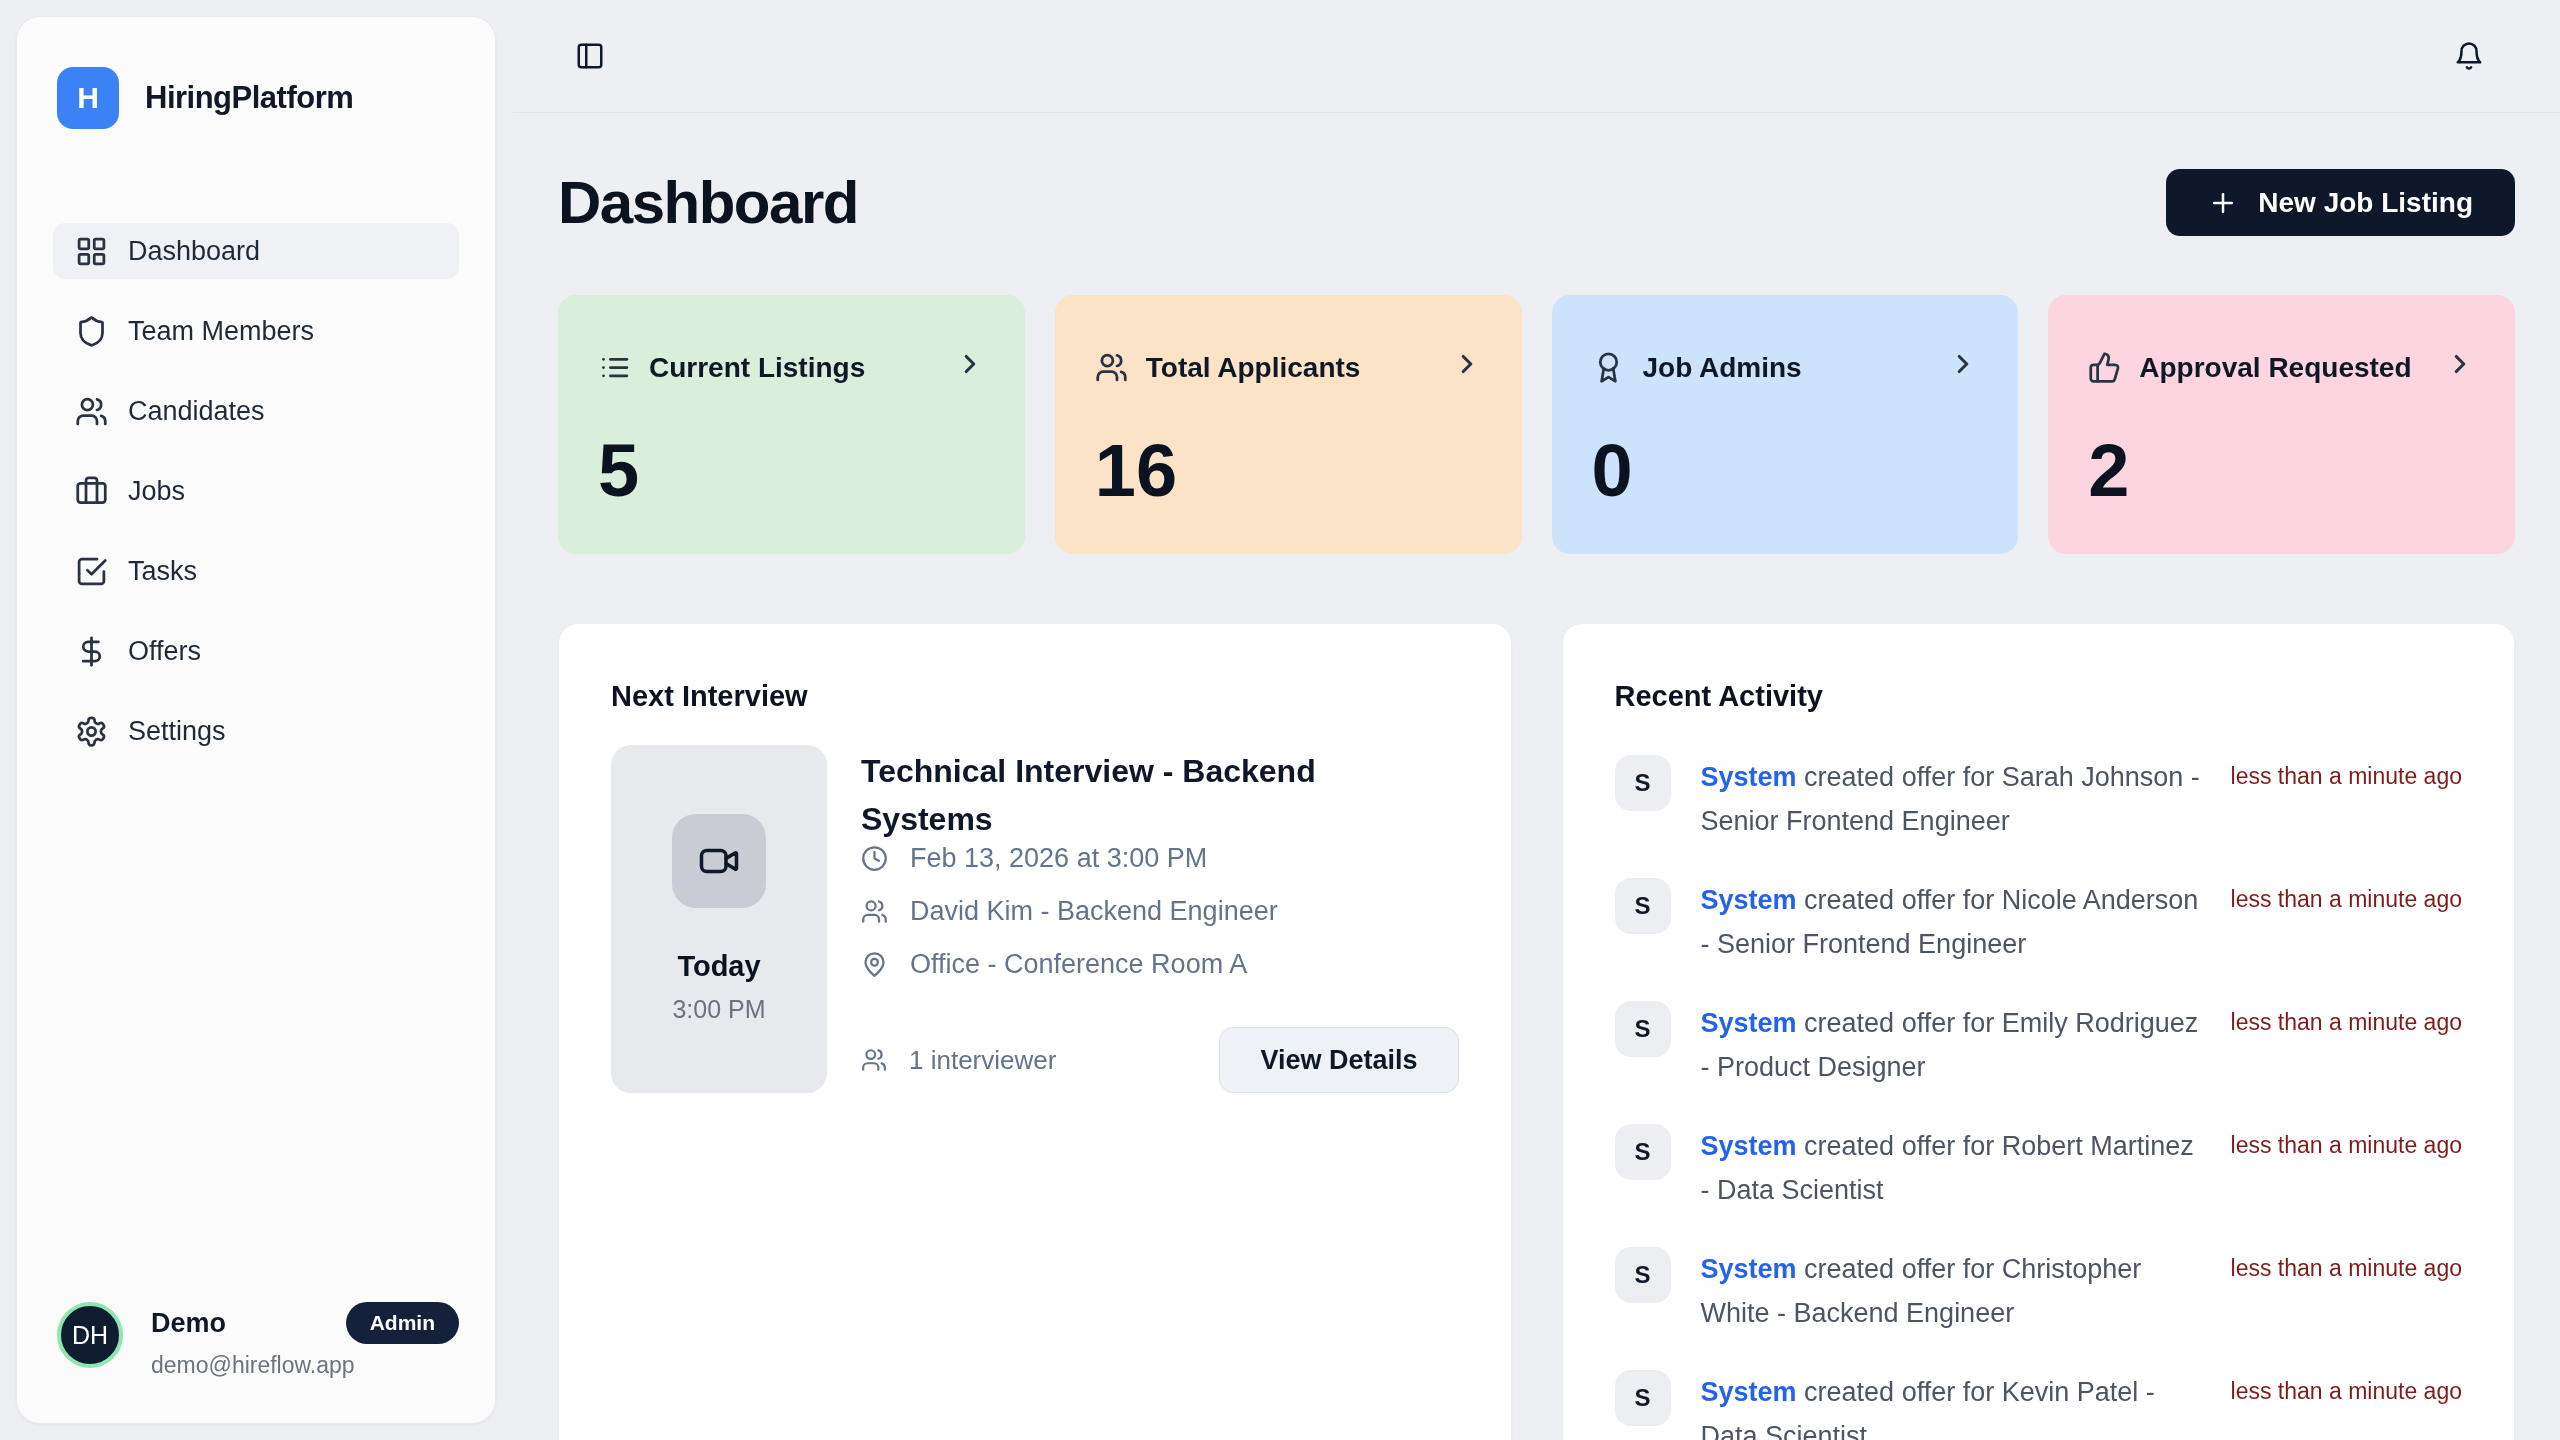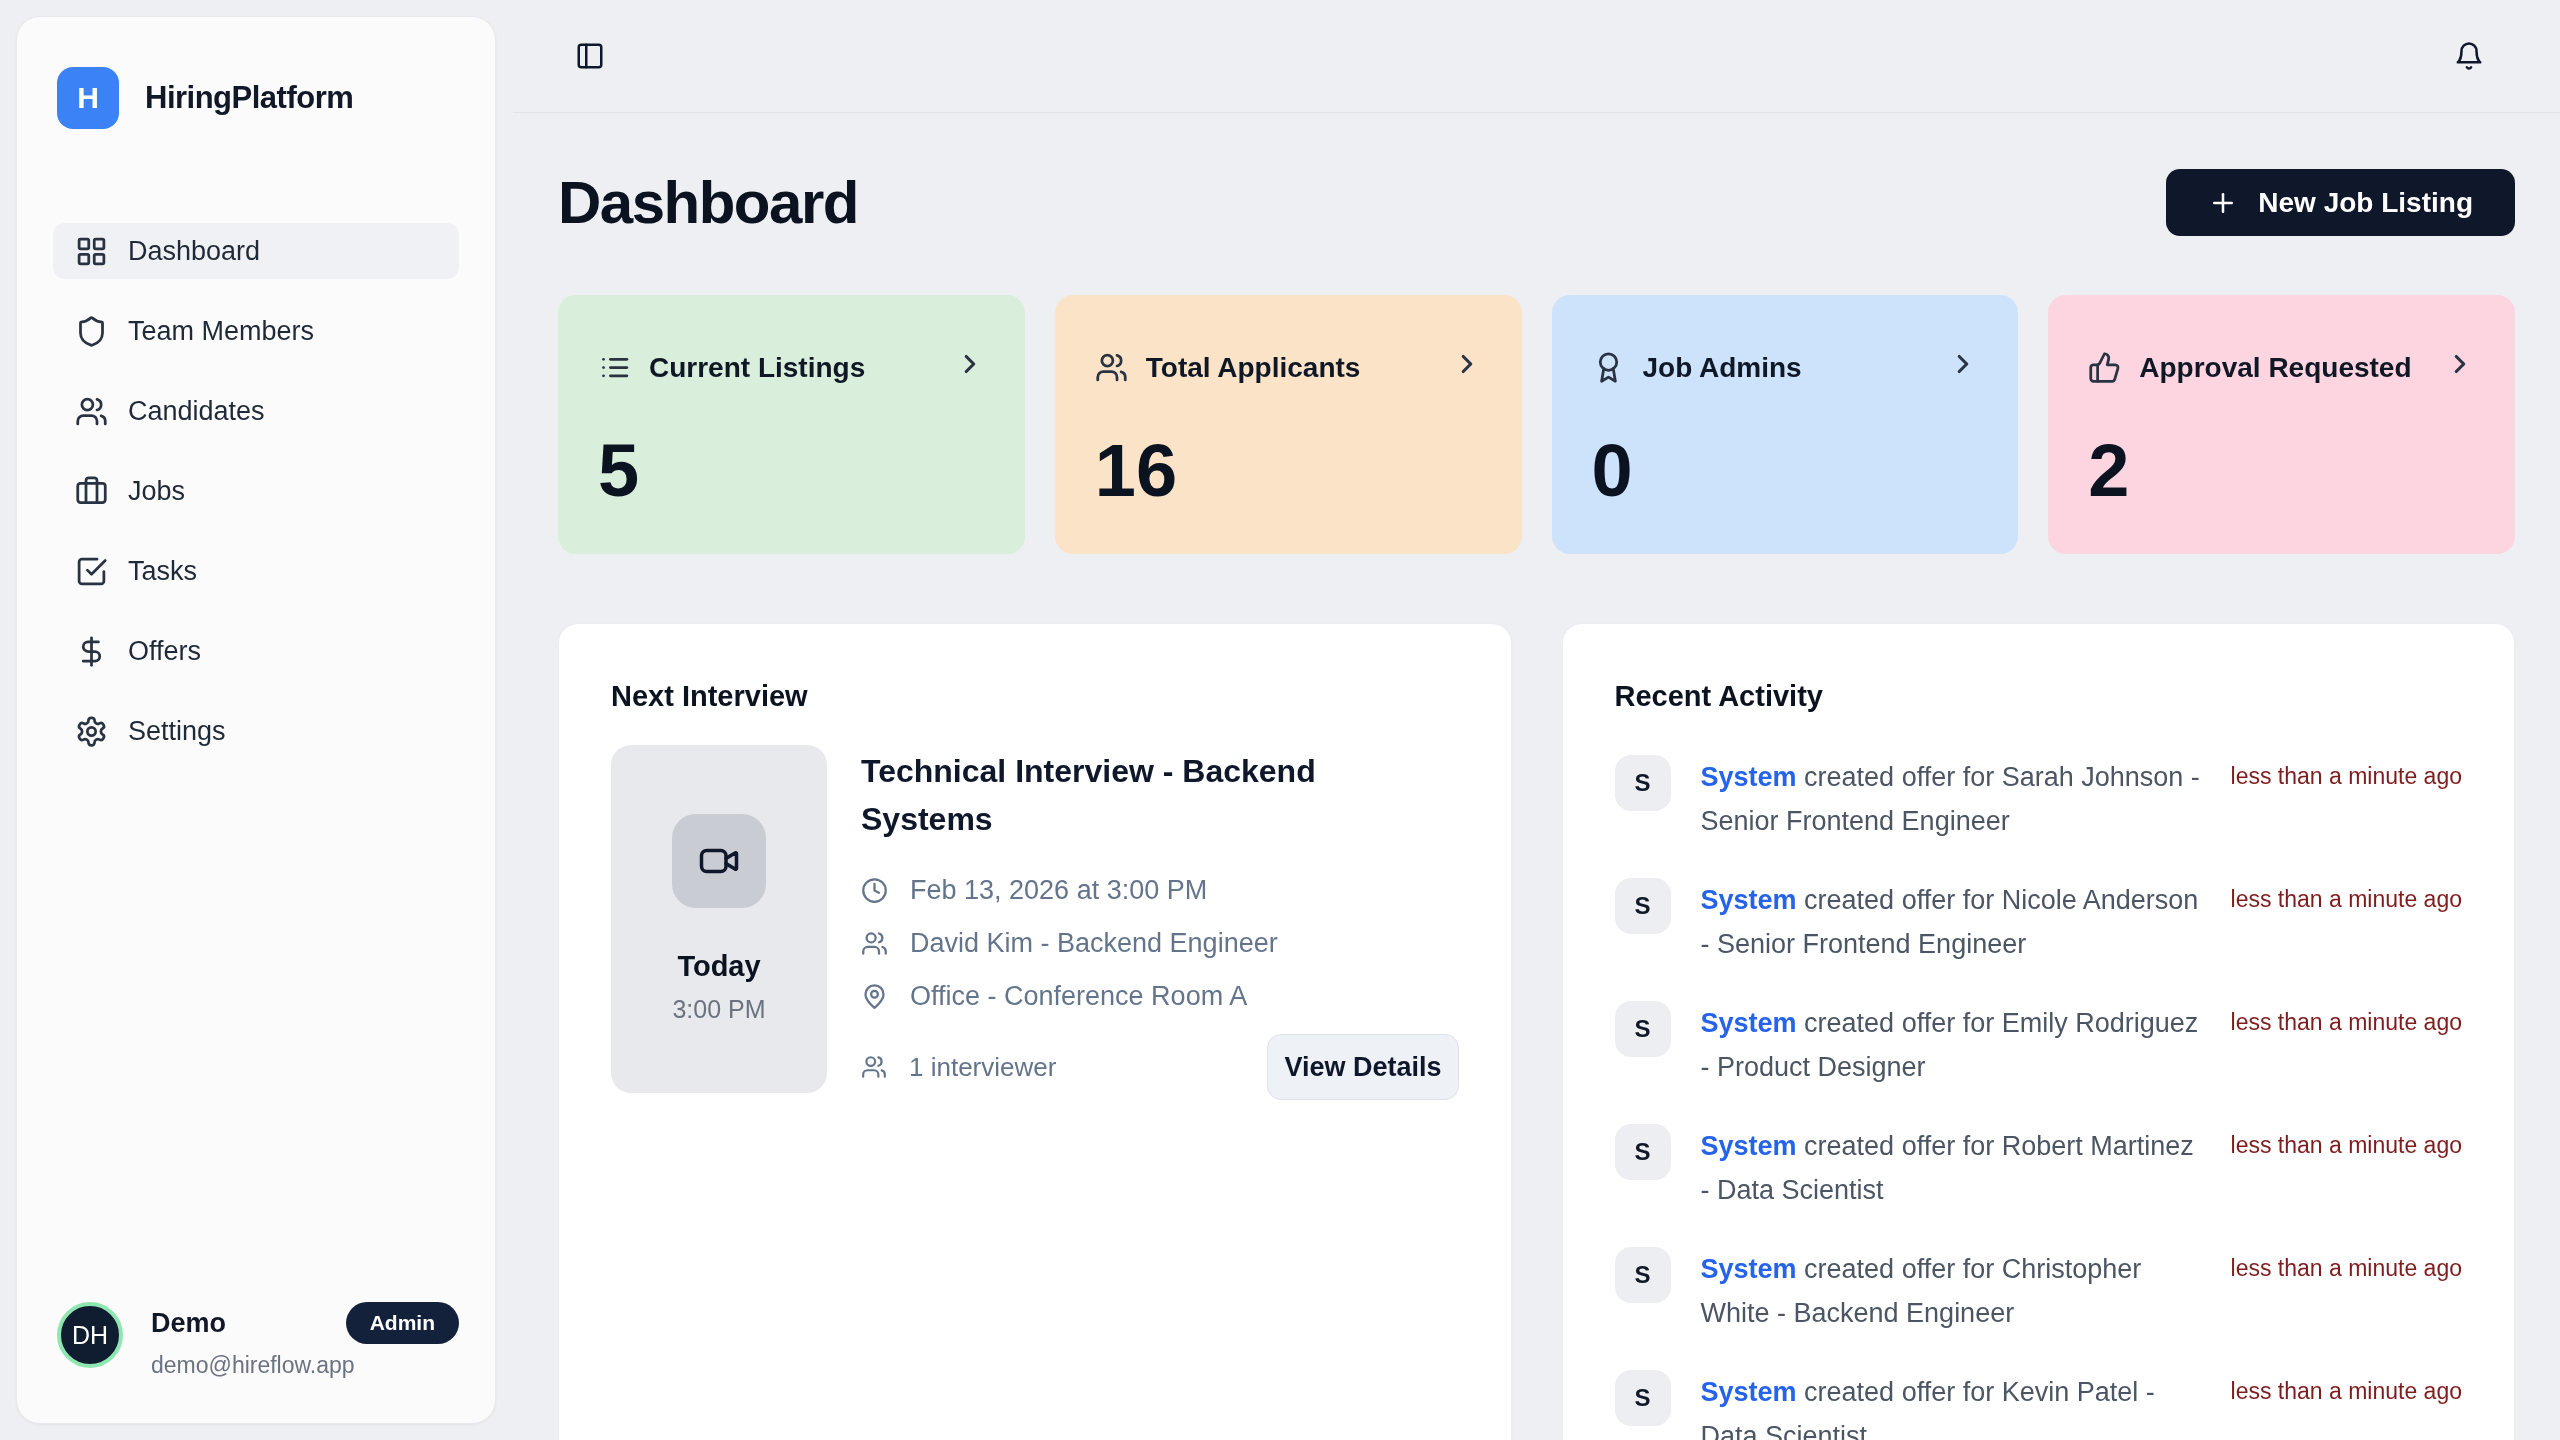--- a/index.html
+++ b/index.html
@@ -106,28 +106,28 @@
     display:flex; flex-direction:column; align-items:center; justify-content:center;
   }
   .tile-iconbox {
     width:94px; height:94px; border-radius:24px; background:#c9ccd3;
     display:flex; align-items:center; justify-content:center;
   }
   .tile-iconbox svg { width:42px; height:42px; color:#0f172a; }
   .tile-day { font-size:29px; font-weight:700; color:#0b1220; margin-top:42px; }
   .tile-time { font-size:25px; color:#6b7280; margin-top:12px; }
   .int-col { flex:1; display:flex; flex-direction:column; padding-top:2px; min-width:0; }
-  .int-title { font-size:32px; font-weight:700; color:#0f172a; line-height:48px; max-width:560px; margin-bottom:32px; }
+  .int-title { font-size:32px; font-weight:700; color:#0f172a; line-height:48px; max-width:560px; }
   .int-row { display:flex; align-items:center; gap:22px; margin-bottom:22px; font-size:27px; color:#64748b; }
   .int-row svg { width:27px; height:27px; color:#64748b; flex-shrink:0; }
   .int-bottom { margin-top:auto; display:flex; align-items:center; justify-content:space-between; }
   .int-count { display:flex; align-items:center; gap:22px; font-size:26px; color:#64748b;text-align:right; }
   .int-count svg { width:26px; height:26px; }
   .view-details-btn {
-    height:66px; padding:0 16px; cursor:pointer;
+    height:66px; padding:0 40px; cursor:pointer;
     background:#eef1f6; border:1px solid #dde2ea; border-radius:14px;
     font-size:27px; font-weight:600; color:#0f172a;
     font-family:"Liberation Sans","DejaVu Sans",sans-serif;
   }
 
   
   .activity-head { margin-bottom:42px; }
   .act-item { display:flex; align-items:flex-start; gap:30px; margin-bottom:35px; }
   .act-avatar {
     width:56px; height:56px; border-radius:16px; background:#eceef2;

